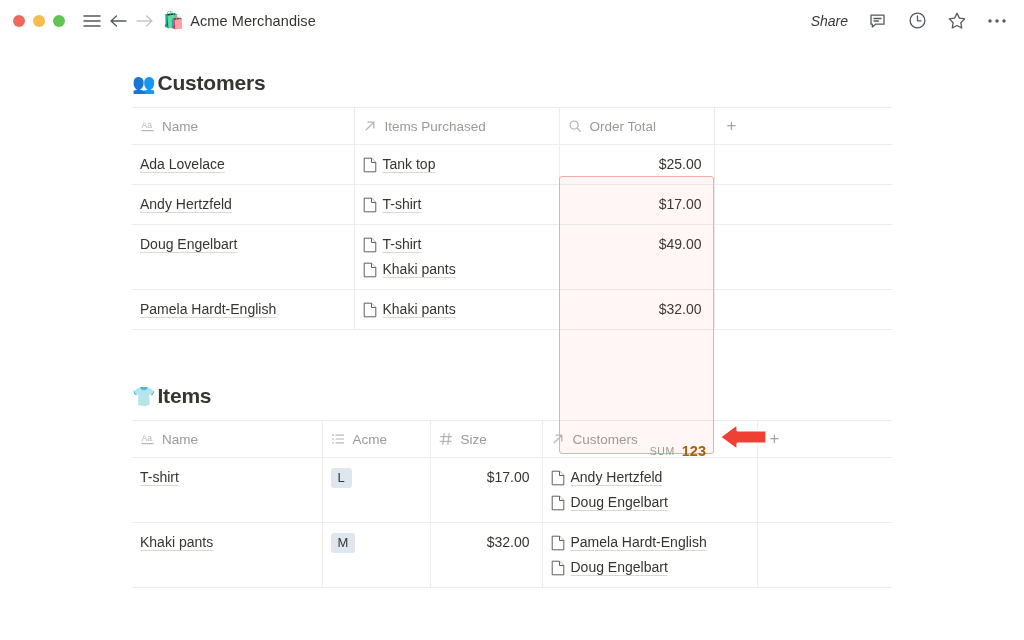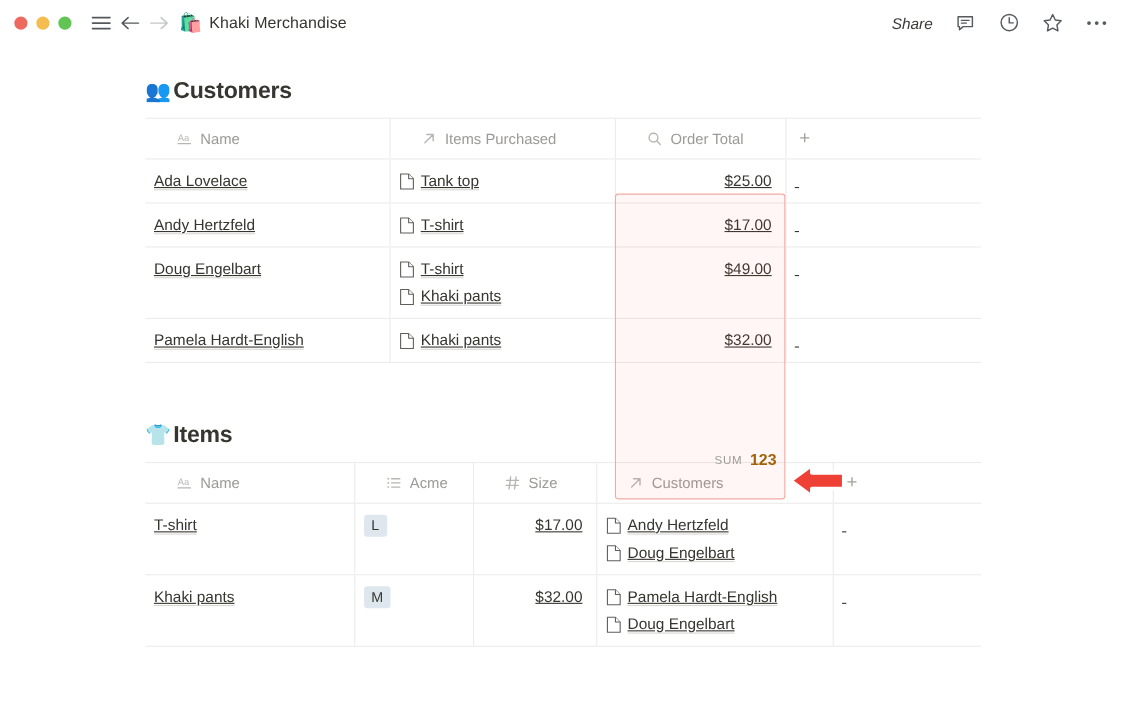--- a/index.html
+++ b/index.html
@@ -110,28 +110,26 @@
     padding-left: 8px;
     font-size: 13.5px;
     color: #9b9a97;
     white-space: nowrap;
   }
   .hcell .ic {
     width: 15px; height: 15px;
     display: inline-flex; align-items: center; justify-content: center;
     color: #b7b6b3;
     flex: none;
-    margin-left: 20px;
   }
   .cell {
     padding: 9px 8px 9px 8px;
     font-size: 14px;
     color: #37352f;
     line-height: 21px;
-    text-decoration: underline;
   }
   .cell.num { text-align: right; padding-right: 12px; }
   .ulink {
     text-decoration: underline;
     text-decoration-color: #d9d8d5;
     text-underline-offset: 3px;
   }
   .relitem {
     display: flex;
     align-items: center;
@@ -216,21 +214,21 @@
         <path d="M17 8H2M7.5 3L2 8l5.5 5"></path>
       </svg>
     </div>
     <div class="tb-icon dim">
       <svg width="19" height="16" viewBox="0 0 19 16" fill="none" stroke="currentColor" stroke-width="1.3" stroke-linecap="round" stroke-linejoin="round">
         <path d="M2 8h15M11.5 3L17 8l-5.5 5"></path>
       </svg>
     </div>
 
     <span class="doc-emoji">🛍️</span>
-    <span class="doc-title">Khaki Merchandise</span>
+    <span class="doc-title">Acme Merchandise</span>
 
     <div class="tb-right">
       <span class="share-label">Share</span>
       <div class="tb-icon">
         <svg width="19" height="19" viewBox="0 0 19 19" fill="none" stroke="currentColor" stroke-width="1.3" stroke-linejoin="round">
           <path d="M3 4.2h13v9H7.6L4.3 16v-2.8H3z"></path>
           <path d="M6 7.5h7M6 10h4.5" stroke-linecap="round"></path>
         </svg>
       </div>
       <div class="tb-icon">
@@ -562,21 +560,21 @@
             <td class="vsep">
                 <div class="cell">&nbsp;</div>
               </td>
           </tr>
         </tbody>
       </table>
     </div>
 
     <div class="highlight-box" style="left:559px; top:105px; width:155px; height:278px;"></div>
 
-    <div class="sum-row" style="left:559px; top:336px; width:147px; height:24px;">
+    <div class="sum-row" style="left:559px; top:368px; width:147px; height:24px;">
       <span class="sum-label">SUM</span>
       <span class="sum-value">123</span>
     </div>
 
     <div class="arrow-wrap" style="left:712px; top:344px;">
       <svg width="62" height="44" viewBox="0 0 62 44">
         <g>
           <path d="M26 8 L26 15 L55 15 L55 29 L26 29 L26 36 L7 22 Z" fill="#ef4036" stroke="#ffffff" stroke-width="3.2" stroke-linejoin="round"></path>
         </g>
       </svg>

